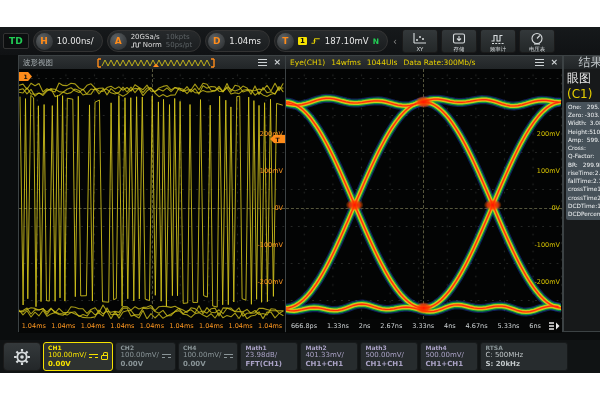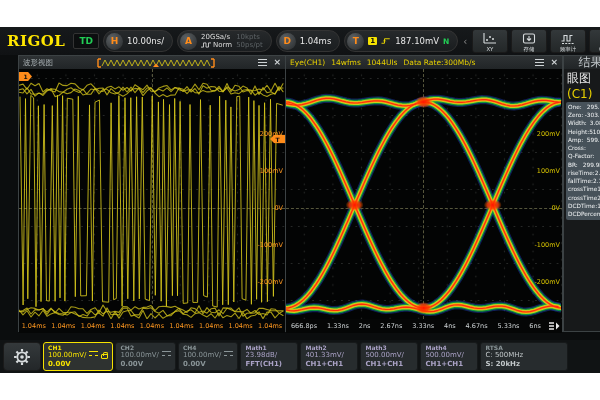--- a/index.html
+++ b/index.html
@@ -62,40 +62,39 @@
   .res-box{margin:0 2px;background:#47525a;border-radius:2px;padding:2px 2px;display:flex;flex-direction:column;gap:1px;}
   .res-row{display:flex;justify-content:space-between;font-size:5.8px;color:#f2f4f5;line-height:1.25;}
   .res-row .rl{white-space:nowrap;}
   .res-row .rv{white-space:nowrap;}
 
   
   .bottombar{position:absolute;left:0;top:313px;width:600px;height:33px;background:#101314;display:flex;align-items:center;gap:2px;padding:0 3px;}
   .gearbtn{width:38px;height:29px;background:linear-gradient(#34393b,#232729);border:1px solid #1a1a1a;border-radius:4px;display:flex;align-items:center;justify-content:center;}
   .card{height:29px;border-radius:3px;background:#272c2e;border:1px solid #16191a;padding:1px 4px;display:flex;flex-direction:column;justify-content:center;line-height:1.2;min-width:58px;}
   .card .cname{font-size:6px;color:#8a9598;font-weight:700;line-height:1;}
-  .card .crow{display:flex;align-items:flex-start;gap:3px;font-size:7px;color:#8a9598;}
+  .card .crow{display:flex;align-items:flex-end;gap:3px;font-size:7px;color:#8a9598;}
   .card .coff{font-size:7px;color:#8a9598;font-weight:bold;}
   .card.sel{border:1px solid #f6e200;background:#2e3230;}
   .card.sel .cname,.card.sel .crow,.card.sel .coff{color:#f6e200;}
   .card.math .cname,.card.math .crow,.card.math .coff{color:#aaa2c6;}
   .card.rtsa{min-width:88px;}
   .card.rtsa .crow,.card.rtsa .coff{color:#c2c8ca;}
   .ic-dc{width:9px;height:6px;border-top:1.5px solid currentColor;position:relative;display:inline-block;}
   .ic-dc::after{content:"";position:absolute;top:2.5px;left:0;width:9px;border-top:1.5px dashed currentColor;}
   .ic-lock{width:7px;height:5px;border:1px solid currentColor;border-radius:1px;position:relative;display:inline-block;margin-top:3px;}
   .ic-lock::before{content:"";position:absolute;top:-3.5px;left:1px;width:3px;height:3px;border:1px solid currentColor;border-bottom:none;border-radius:2px 2px 0 0;}
 </style>
 </head>
 <body>
 
 <div class="frame">
   <div class="scope">
 
     <div class="topbar">
-      <div class="logo">RIGOL</div>
       <div class="td-badge">TD</div>
 
       <div class="kgroup">
         <span class="knob">H</span>
         <span class="kval">10.00ns/</span>
       </div>
 
       <div class="kgroup">
         <span class="knob">A</span>
         <div class="kcol">

